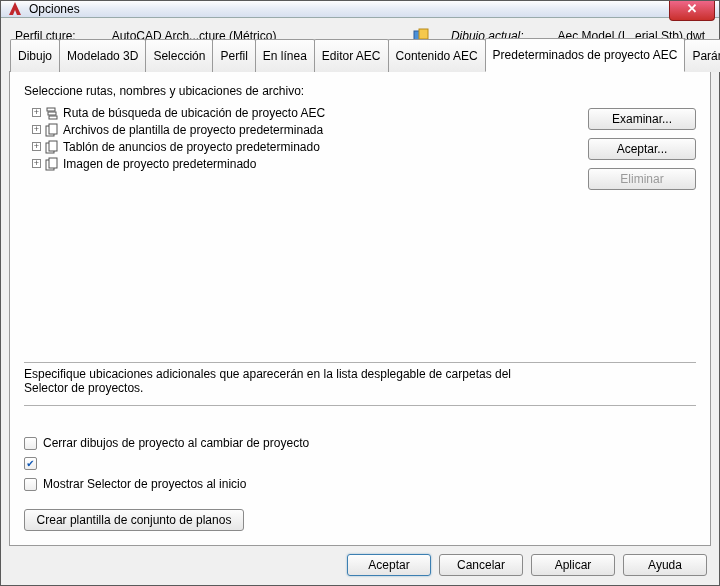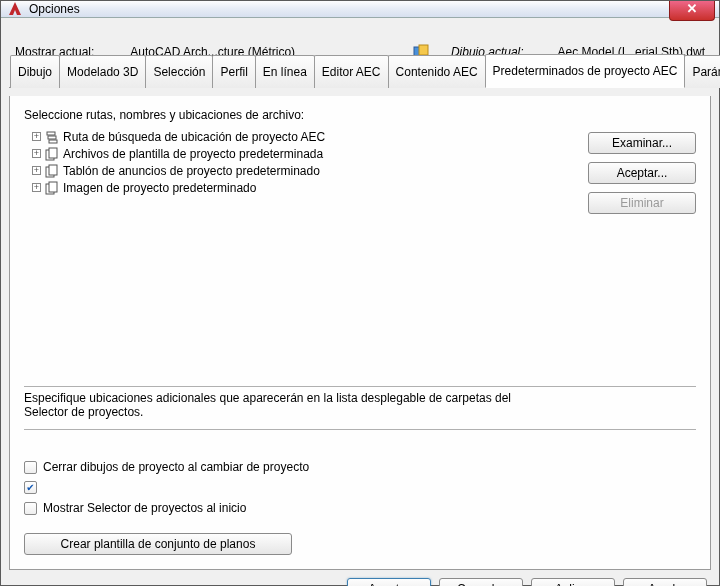--- a/index.html
+++ b/index.html
@@ -1,47 +1,47 @@
 <!DOCTYPE html>
 <html><head>
 <meta charset="utf-8">
 <style>
   * { box-sizing: border-box; font-family: "Segoe UI", Tahoma, sans-serif; font-size: 12px; }
   body { margin:0; padding:0; background:#fff; }
-  .window { width:720px; height:586px; border:1px solid #5a5a5a; background:#f0f0f0; display:flex; flex-direction:column; box-shadow:0 0 8px rgba(0,0,0,0.3);gap:16px; }
+  .window { width:720px; height:586px; border:1px solid #5a5a5a; background:#f0f0f0; display:flex; flex-direction:column; box-shadow:0 0 8px rgba(0,0,0,0.3); }
   .titlebar { height:30px; background:linear-gradient(#fdfdfe,#e8edf6 45%,#d7e0ef); display:flex; align-items:center; padding-left:6px; border-bottom:1px solid #9aa; position:relative; }
   .titlebar .appicon { width:16px; height:16px; margin-right:6px; }
   .title-text { color:#000; }
   .close-btn { position:absolute; right:4px; top:0; width:46px; height:20px; background:linear-gradient(#e68,#c9302c); border:1px solid #8b1a1a; border-top:none; border-radius:0 0 4px 4px; color:#fff; text-align:center; line-height:16px; font-weight:bold; font-size:13px; cursor:pointer; }
   .content { flex:1; display:flex; flex-direction:column; padding:6px 8px 8px 8px; }
   .profile-row { display:flex; align-items:center; padding:4px 6px 6px 6px; gap:6px; }
   .profile-row .lbl { }
   .profile-row .val { margin-left:10px; }
   .profile-row .diblabel { margin-left:auto; }
   .dibicon { width:16px; height:16px; }
   .tabstrip { display:flex; align-items:flex-end; border-bottom:1px solid #9a9a9a; padding:0 1px; position:relative; height:22px; }
   .tab { padding:16px 7px; border:1px solid #9a9a9a; border-bottom:none; background:linear-gradient(#fdfdfd,#ececec); margin-right:-1px; border-radius:2px 2px 0 0; white-space:nowrap; cursor:pointer; position:relative; top:1px; height:20px; display:flex; align-items:center; }
   .tab.active { background:#fefefe; border-bottom:1px solid #fefefe; height:22px; top:1px; z-index:2; }
-  .tab-page { flex:1; border:1px solid #9a9a9a; border-top:none; background:#fefefe; padding:12px 14px 14px 14px; display:flex; flex-direction:column;margin-top:8px; }
+  .tab-page { flex:1; border:1px solid #9a9a9a; border-top:none; background:#fefefe; padding:12px 14px 14px 14px; display:flex; flex-direction:column; }
   .section-label { margin-bottom:4px; }
   .tree-area { display:flex; gap:14px; }
   .tree { flex:1 1 auto; padding:2px 2px; }
   .tree-row { display:flex; align-items:center; gap:4px; height:17px; padding-left:6px; }
   .expander { width:9px; height:9px; border:1px solid #888; font-size:9px; line-height:7px; text-align:center; color:#555; cursor:pointer; background:#fff; }
   .tree-row .ticon { width:14px; height:14px; }
   .side-buttons { width:108px; display:flex; flex-direction:column; gap:8px; padding-top:6px; }
   .btn { border:1px solid #8a8a8a; background:linear-gradient(#fdfdfd,#e6e6e6); padding:3px 8px; border-radius:3px; cursor:pointer; text-align:center; min-width:80px; }
   .btn.disabled { color:#9a9a9a; cursor:default; }
   .hr { border:none; border-top:1px solid #b0b0b0; margin:8px 0 4px 0; }
   .desc { margin-bottom:2px; }
   .checks { margin-top:26px; display:flex; flex-direction:column; gap:7px; }
   .check-row { display:flex; align-items:center; gap:6px; }
   .cb { width:13px; height:13px; border:1px solid #8a8a8a; border-radius:2px; background:linear-gradient(#fff,#eee); display:flex; align-items:center; justify-content:center; font-size:10px; color:#1158b5; cursor:pointer; }
   .cb.checked::after { content:"✔"; }
-  .wide-btn { width:268px; margin-top:18px; }
+  .wide-btn { width:220px; margin-top:18px; }
   .spacer { flex:1; }
   .bottom-buttons { display:flex; justify-content:flex-end; gap:8px; padding:8px 4px 2px 4px; }
   .bottom-buttons .btn { min-width:84px; }
   .bottom-buttons .btn.default { border:1px solid #3c7fb1; box-shadow:0 0 2px rgba(60,127,177,0.6); }
   .gap-big { height:180px; }
 </style>
 </head>
 <body>
 
 <div class="window">
@@ -50,21 +50,21 @@
     <svg class="appicon" viewBox="0 0 16 16">
       <polygon points="8,1 14,14 10,14 8,9 6,14 2,14" fill="#c1272d"></polygon>
     </svg>
     <span class="title-text">Opciones</span>
     <div class="close-btn">✕</div>
   </div>
 
   <div class="content">
 
     <div class="profile-row">
-      <span class="lbl">Mostrar actual:</span>
+      <span class="lbl">Perfil cture:</span>
       <span class="val" style="margin-right:auto; margin-left:30px;">AutoCAD Arch...cture (Métrico)</span>
       <svg class="dibicon" viewBox="0 0 16 16">
         <rect x="1" y="3" width="9" height="10" fill="#4a90d9" stroke="#2a5a99"></rect>
         <rect x="6" y="1" width="9" height="10" fill="#f5c84c" stroke="#b88a1a"></rect>
       </svg>
       <span class="diblabel" style="margin-left:16px;font-style:italic;">Dibujo actual:</span>
       <span style="margin-left:28px;">Aec Model (I...erial Stb).dwt</span>
     </div>
 
     <div class="tabstrip">

